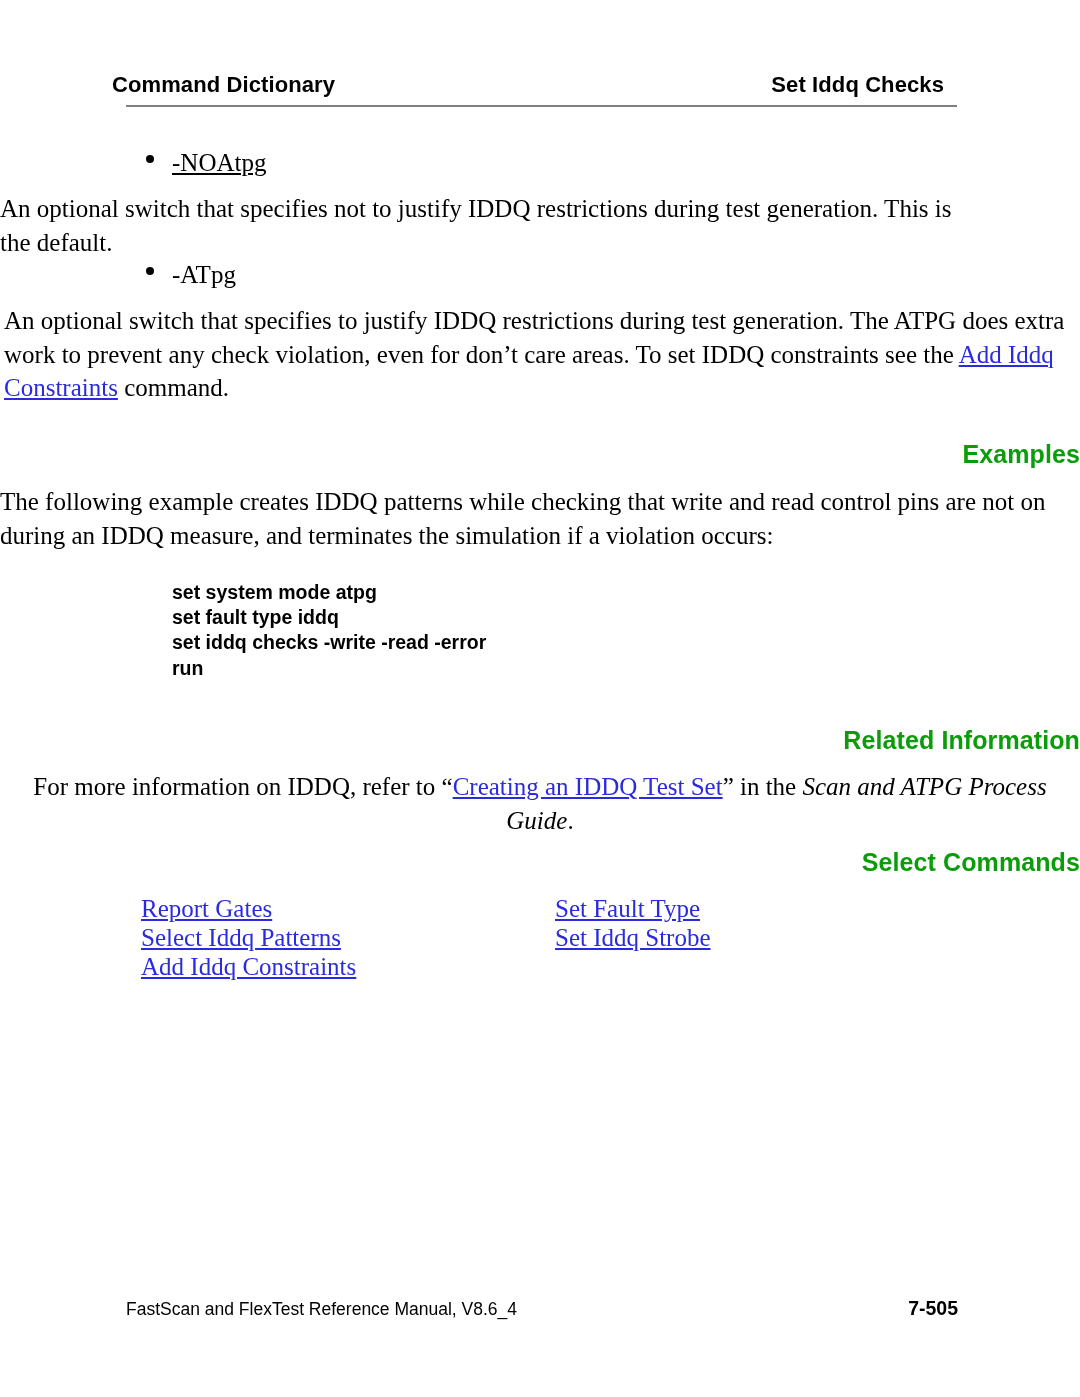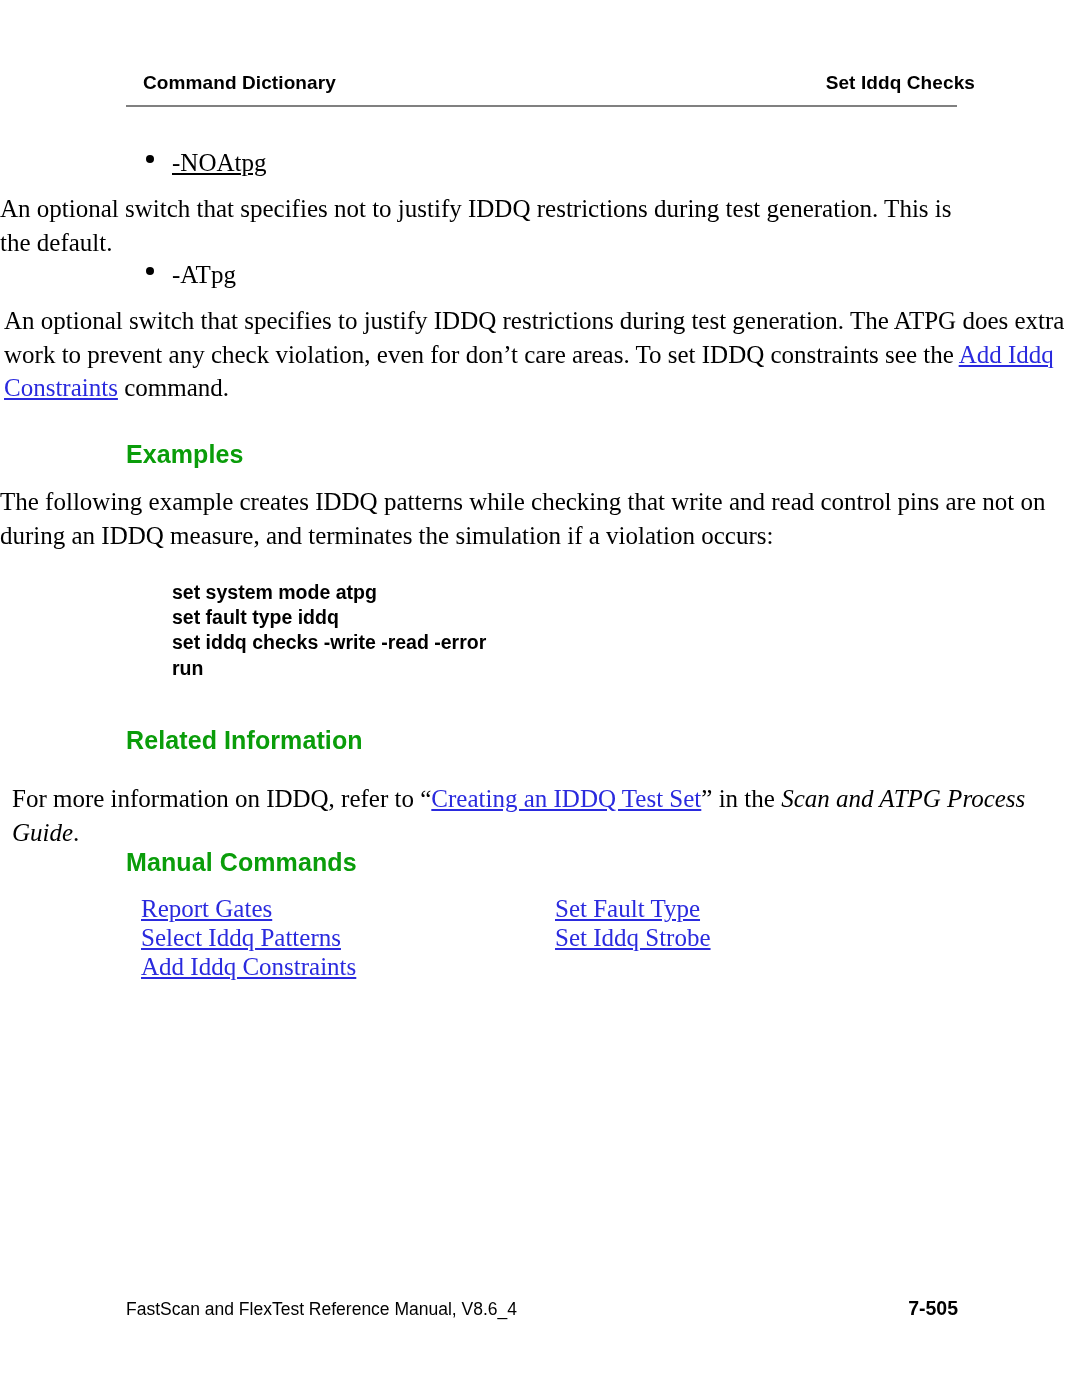--- a/index.html
+++ b/index.html
@@ -19,29 +19,29 @@
   .page {
     position: absolute;
     top: 0; left: 0;
     width: 1080px;
     height: 1397px;
   }
 
   
   .header {
     position: absolute;
-    left: 143px;
+    left: 112px;
     top: 72px;
     width: 832px;
     display: flex;
     justify-content: space-between;
     align-items: center;
     font-family: "Liberation Sans", "DejaVu Sans", sans-serif;
     font-weight: bold;
-    font-size: 19px;
+    font-size: 22px;
     letter-spacing: 0.1px;
     color: #000;
   }
   .header-rule {
     position: absolute;
     left: 126px;
     top: 105px;
     width: 831px;
     height: 2px;
     background: #808080;
@@ -80,20 +80,21 @@
     color: #2a2ade;
   }
 
   .h2 {
     font-family: "Liberation Sans", "DejaVu Sans", sans-serif;
     font-weight: bold;
     font-size: 25px;
     color: #0a9d0a;
     margin-left: 126px;
     letter-spacing: 0.1px;
+    text-align: right;
   }
 
   .code {
     font-family: "Liberation Sans", "DejaVu Sans", sans-serif;
     font-weight: bold;
     font-size: 19.5px;
     line-height: 25.2px;
     margin-left: 172px;
     color: #000;
     white-space: pre;
@@ -192,25 +193,25 @@
     <div class="code">set system mode atpg</div>
     <div class="code">set fault type iddq</div>
     <div class="code">set iddq checks -write -read -error</div>
     <div class="code">run</div>
   </div>
 
   <div class="at-h2">
     <div class="h2">Related Information</div>
   </div>
   <div class="at-p4">
-    <p class="para" style="margin:12px;"><span>For more information on IDDQ, refer to “</span><a class="link" href="#">Creating an IDDQ Test Set</a><span>” in the </span><span class="italic">Scan and ATPG Process Guide</span><span>.</span></p>
+    <p class="para" style="margin:0;text-align:center;"><span>For more information on IDDQ, refer to “</span><a class="link" href="#">Creating an IDDQ Test Set</a><span>” in the </span><span class="italic">Scan and ATPG Process Guide</span><span>.</span></p>
   </div>
 
   <div class="at-h3">
-    <div class="h2">Manual Commands</div>
+    <div class="h2">Select Commands</div>
   </div>
   <div class="at-cmds">
     <div class="cmd-cols">
       <div class="cmd-col cmd-col-left">
         <a class="cmd-link" href="#">Report Gates</a>
         <a class="cmd-link" href="#">Select Iddq Patterns</a>
         <a class="cmd-link" href="#">Add Iddq Constraints</a>
       </div><div class="cmd-col cmd-col-right">
         <a class="cmd-link" href="#">Set Fault Type</a>
         <a class="cmd-link" href="#">Set Iddq Strobe</a>

